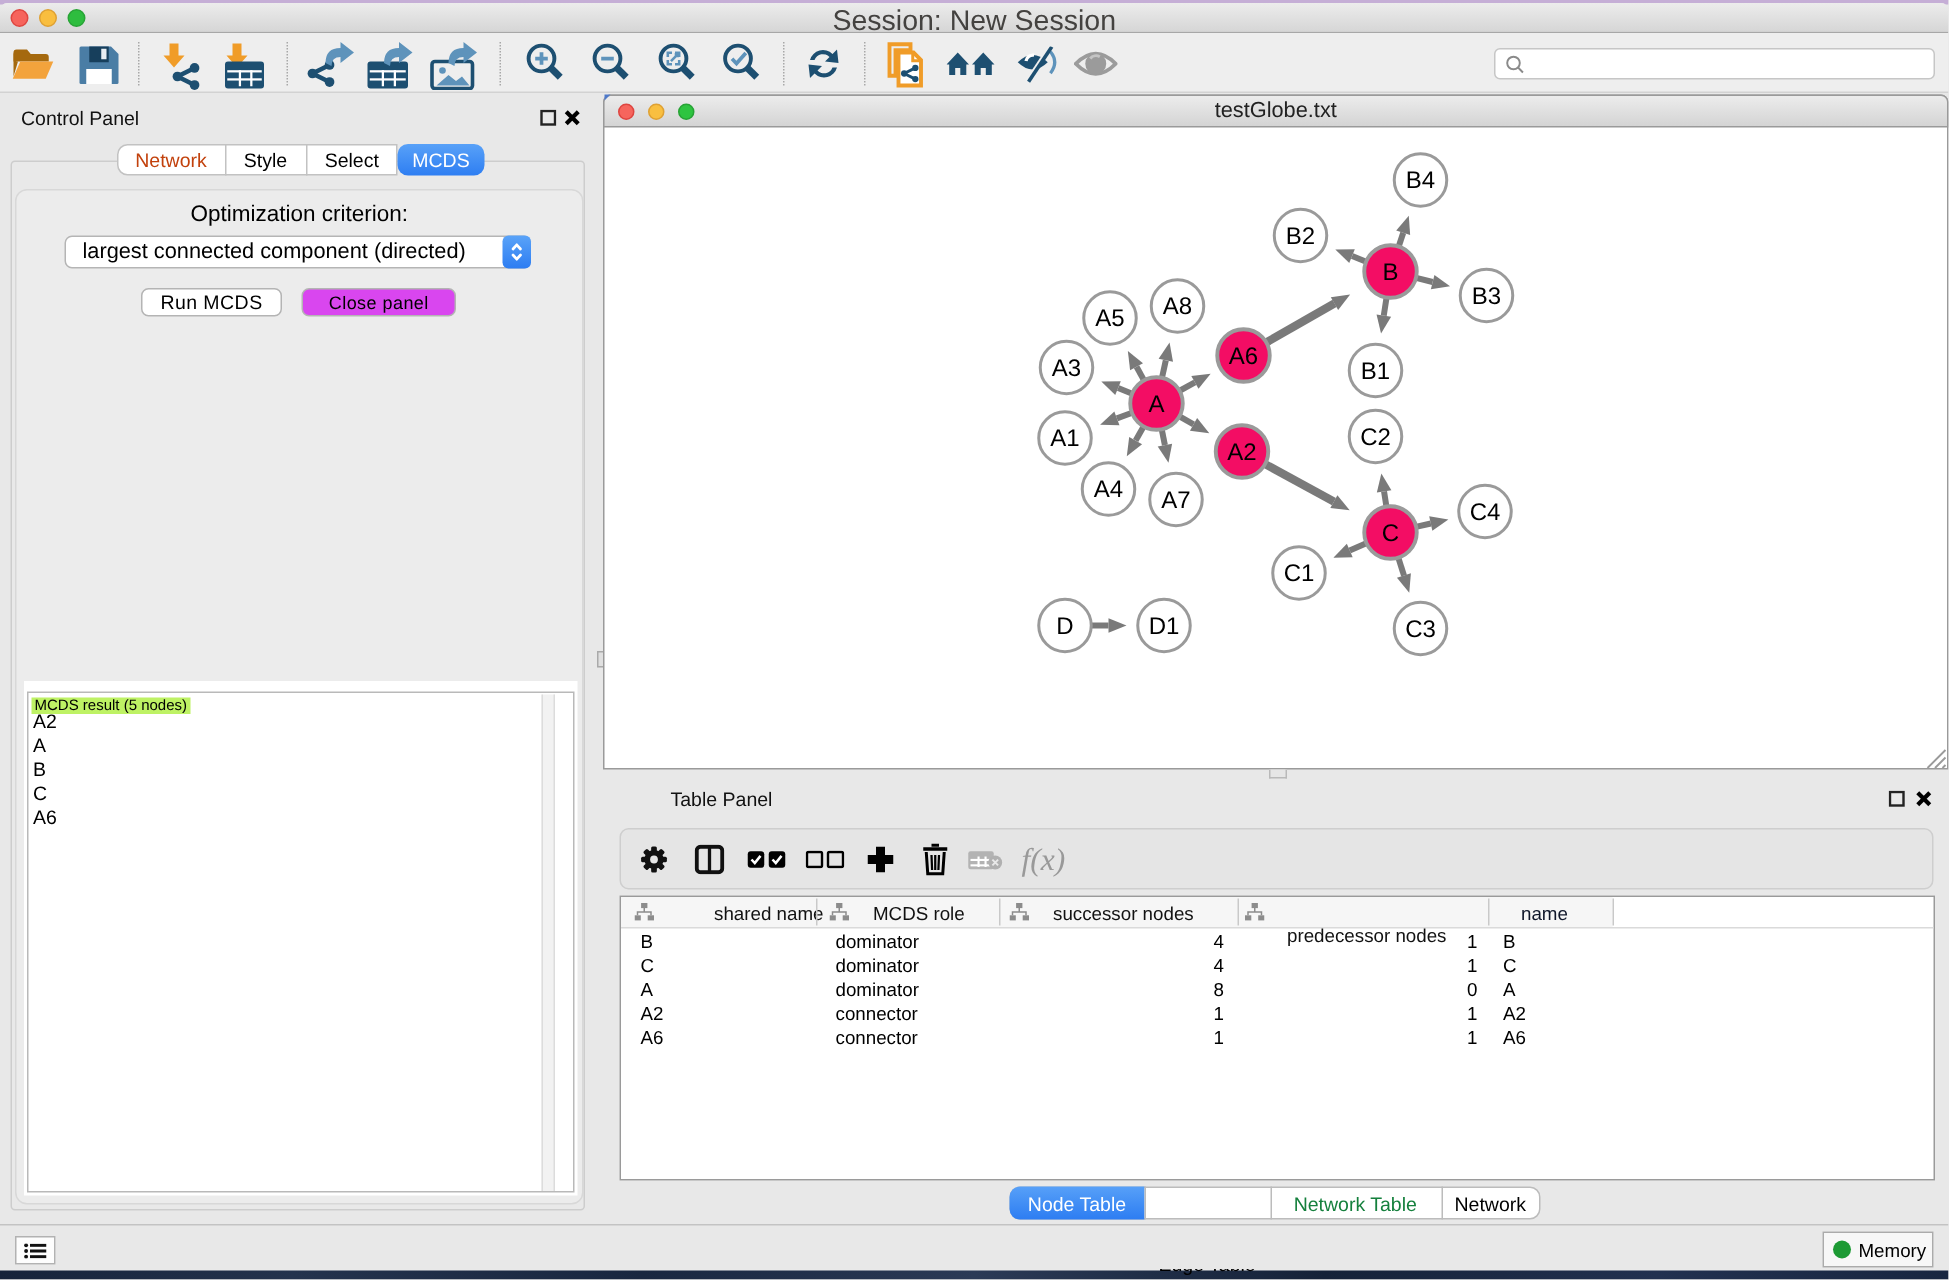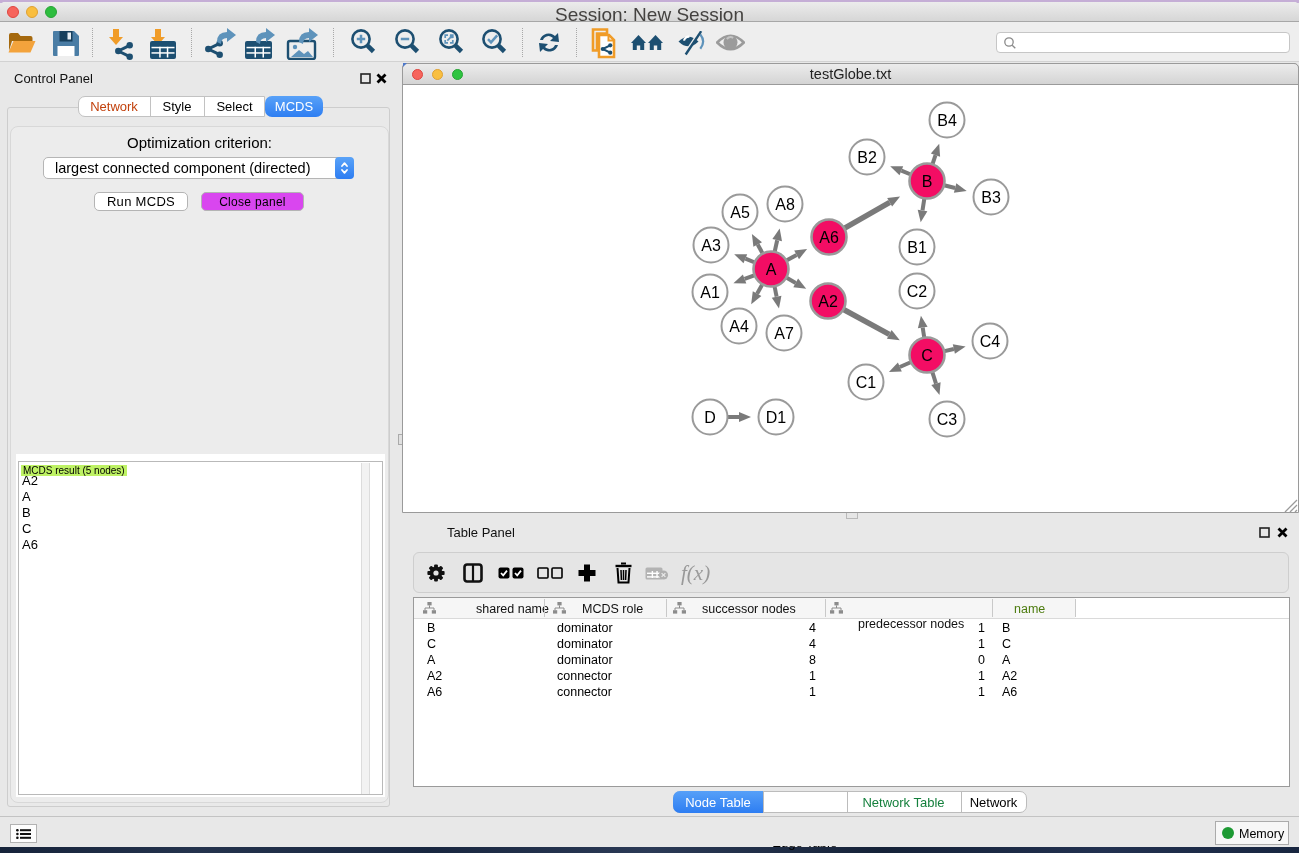--- a/index.html
+++ b/index.html
@@ -390,21 +390,21 @@
       <g fill="#8c8c8c">
         <rect x="4.4" y="0" width="4.2" height="3.4"></rect>
         <rect x="0" y="8.2" width="4.2" height="3.4"></rect>
         <rect x="8.8" y="8.2" width="4.2" height="3.4"></rect>
       </g>
       <path d="M6.5,3.4 v2.6 M2,8.2 v-2.2 h9 v2.2" fill="none" stroke="#8c8c8c" stroke-width="1"></path>
     </svg>
   </div>
 <div class="abs" style="left:858px;top:602px;font-size:12.5px;color:#111;margin-top:15px;">predecessor nodes</div>
 <div class="abs" style="left:992px;top:599px;width:1px;height:18px;background:#c9c9c9;"></div>
-<div class="abs" style="left:1014px;top:602px;font-size:12.5px;color:#4d7c0f;">name</div>
+<div class="abs" style="left:1014px;top:602px;font-size:12.5px;color:#0f172a;">name</div>
 <div class="abs" style="left:1075px;top:599px;width:1px;height:18px;background:#c9c9c9;"></div>
 <div class="abs" style="left:427px;top:621px;font-size:12.5px;color:#000;">B</div>
 <div class="abs" style="left:557px;top:621px;font-size:12.5px;color:#000;">dominator</div>
 <div class="abs" style="left:716px;top:621px;width:100px;text-align:right;font-size:12.5px;color:#000;">4</div>
 <div class="abs" style="left:885px;top:621px;width:100px;text-align:right;font-size:12.5px;color:#000;">1</div>
 <div class="abs" style="left:1002px;top:621px;font-size:12.5px;color:#000;">B</div>
 <div class="abs" style="left:427px;top:637px;font-size:12.5px;color:#000;">C</div>
 <div class="abs" style="left:557px;top:637px;font-size:12.5px;color:#000;">dominator</div>
 <div class="abs" style="left:716px;top:637px;width:100px;text-align:right;font-size:12.5px;color:#000;">4</div>
 <div class="abs" style="left:885px;top:637px;width:100px;text-align:right;font-size:12.5px;color:#000;">1</div>

